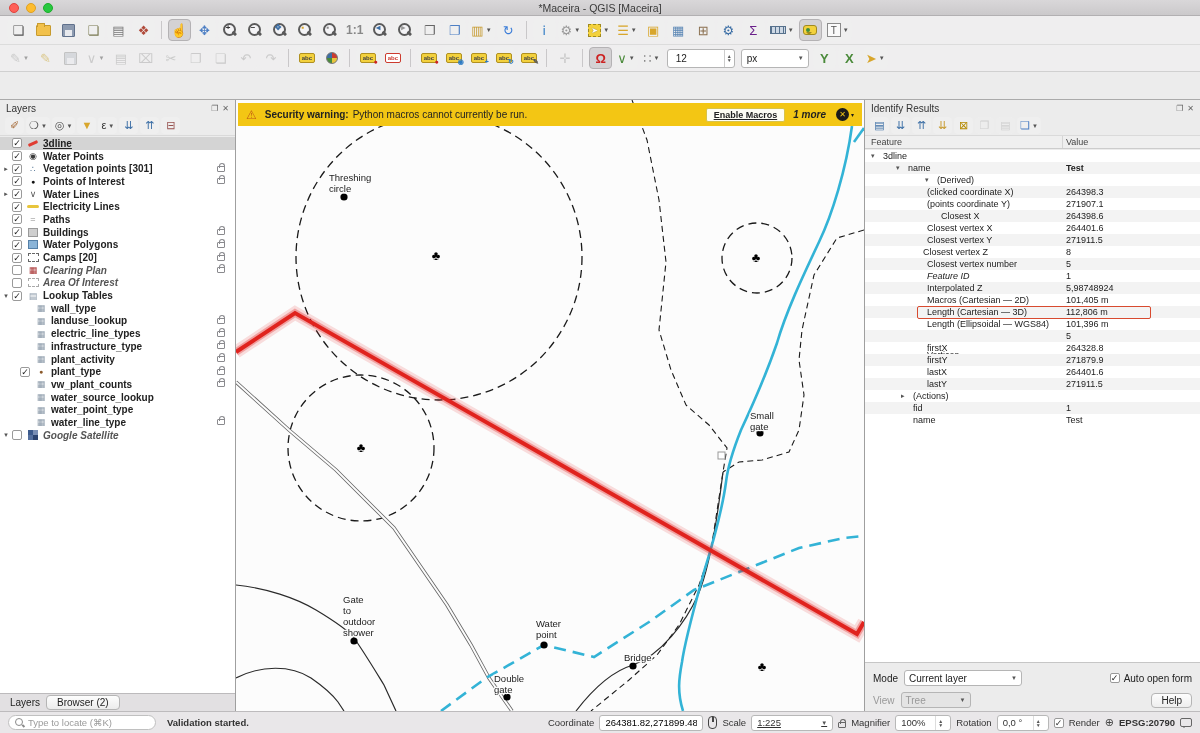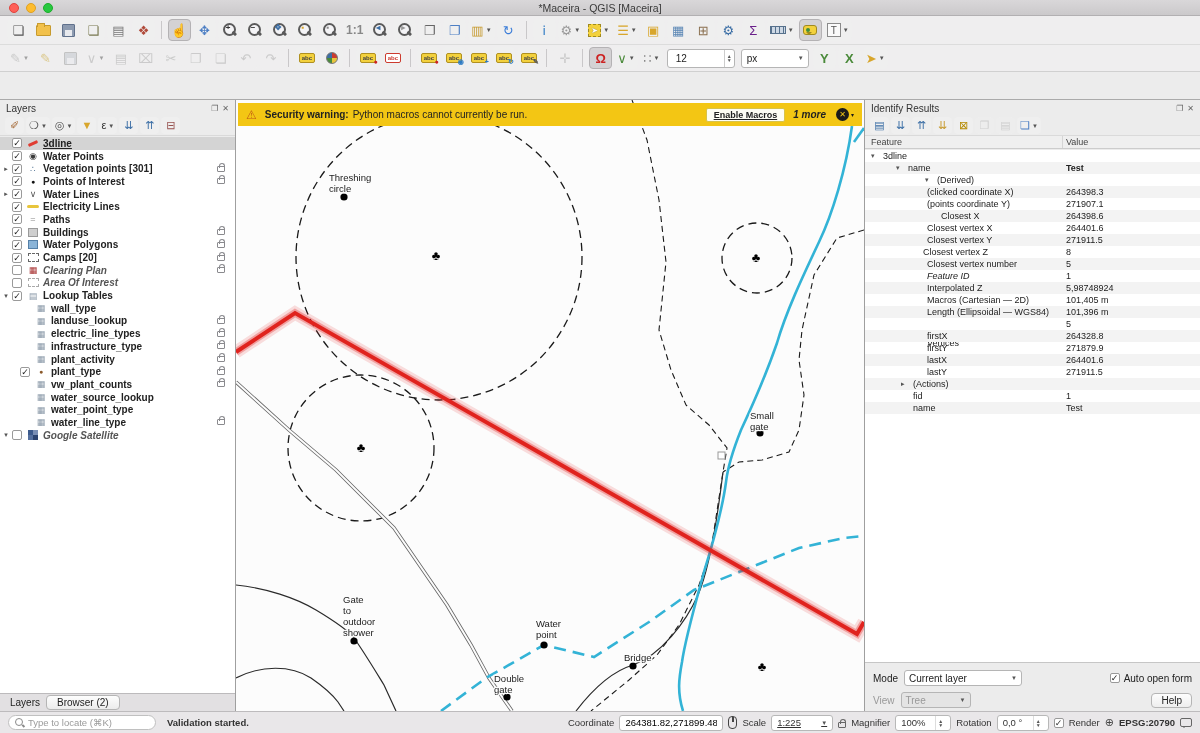--- a/index.html
+++ b/index.html
@@ -774,20 +774,24 @@
             <span class="ival">1</span>
           </div>
           <div class="irow">
             <span class="ifeat" style="left: 62px;">Interpolated Z</span>
             <span class="ival">5,98748924</span>
           </div>
           <div class="irow">
             <span class="ifeat" style="left: 62px;">Macros (Cartesian — 2D)</span>
             <span class="ival">101,405 m</span>
           </div>
+          <div class="irow hl">
+            <span class="ifeat" style="left: 62px;">Length (Cartesian — 3D)</span>
+            <span class="ival">112,806 m</span>
+          </div>
           <div class="irow">
             <span class="ifeat" style="left: 62px;">Length (Ellipsoidal — WGS84)</span>
             <span class="ival">101,396 m</span>
           </div>
           <div class="irow">
             <span class="ifeat" style="left: 62px; margin-top: 19px;">Vertices</span>
             <span class="ival">5</span>
           </div>
           <div class="irow">
             <span class="ifeat" style="left: 62px;">firstX</span>
@@ -848,21 +852,21 @@
       <input placeholder="Type to locate (⌘K)" style="">
     </span>
     <b style="margin-left:6px;">Validation started.</b>
     <span class="sb-right">
       <span>Coordinate</span>
       <span class="sb-box" id="coord-box">
         <input value="264381.82,271899.48" style="">
       </span>
       <span class="mouse-ic"></span>
       <span>Scale</span>
-      <span class="sb-box" style="width:62px;text-decoration:underline;">
+      <span class="sb-box" style="width:82px;text-decoration:underline;">
         <span>1:225</span>
         <span style="margin-left:auto;font-size:6px;color:#555;">▼</span>
       </span>
       <span class="slock"></span>
       <span>Magnifier</span>
       <span class="sb-box sb-spin" style="width:56px;">
         <span>100%</span>
         <span class="steps" style="margin-left:auto;">
             <span>▲</span>
             <span>▼</span>

